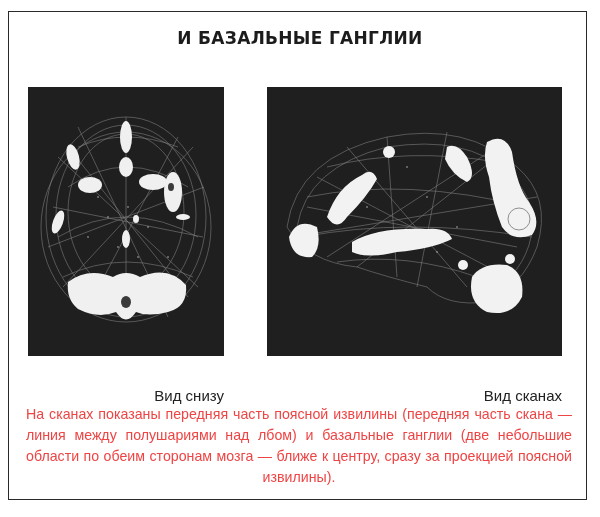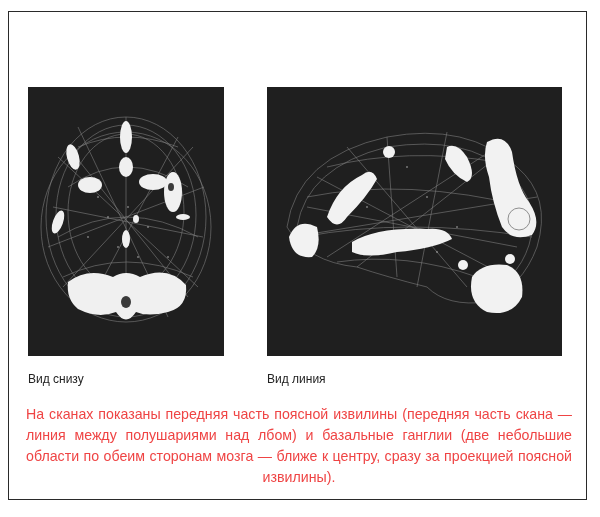--- a/index.html
+++ b/index.html
@@ -3,31 +3,32 @@
   <meta charset="utf-8">
   <style>
     html, body { margin: 0; padding: 0; background: #ffffff; }
     body { width: 600px; height: 517px; position: relative; overflow: hidden; font-family: "Liberation Sans", sans-serif; color: #1a1a1a; }
     .frame { position: absolute; left: 8px; top: 11px; width: 579px; height: 489px; border: 1.5px solid #2a2a2a; box-sizing: border-box; background: #fff; }
     .title { position: absolute; left: 0; top: 26px; width: 600px; text-align: center; font-family: "DejaVu Sans", sans-serif; font-weight: bold; font-size: 17px; line-height: 24px; letter-spacing: 0.3px; color: #1c1c1c; }
     .scan { position: absolute; background: #1f1f1f; overflow: hidden; }
     .scan-left { left: 28px; top: 87px; width: 196px; height: 269px; }
     .scan-right { left: 267px; top: 87px; width: 295px; height: 269px; }
     .scan svg { width: 100%; height: 100%; display: block; }
-    .caption { position: absolute; top: 372px; font-size: 12px; color: #222; text-align: left; }
+    .caption { position: absolute; top: 387px; font-size: 15px; color: #222; text-align: right; }
     .cap-left { left: 28px; width: 196px; }
     .cap-right { left: 267px; width: 295px; }
     .desc { position: absolute; left: 26px; top: 404px; width: 546px; font-size: 14.2px; line-height: 21px; text-align: justify; text-align-last: center; color: #ef4444; }
   </style>
 </head>
 <body>
 
 <div class="frame"></div>
 
 <div class="title">
+  <div>И БАЗАЛЬНЫЕ ГАНГЛИИ</div>
 </div>
 
 <div class="scan scan-left">
   <svg viewBox="0 0 196 269" xmlns="http://www.w3.org/2000/svg">
     <rect width="196" height="269" fill="#1f1f1f"></rect>
     <g fill="none" stroke="#8f8f8f" stroke-width="0.6" opacity="0.85">
       <ellipse cx="98" cy="130" rx="80" ry="100"></ellipse>
       <ellipse cx="98" cy="128" rx="70" ry="90"></ellipse>
       <ellipse cx="98" cy="125" rx="58" ry="78"></ellipse>
       <ellipse cx="98" cy="140" rx="85" ry="95"></ellipse>
@@ -91,15 +92,15 @@
       <path d="M220 55 Q238 45 245 65 Q250 100 262 115 Q275 135 265 148 Q245 155 235 140 Q225 115 222 90 Q215 70 220 55 Z"></path>
       <path d="M205 190 Q215 175 240 178 Q258 185 255 210 Q245 230 220 225 Q200 215 205 190 Z"></path>
       <circle cx="196" cy="178" r="5"></circle>
       <circle cx="243" cy="172" r="5"></circle>
     </g>
     <circle cx="252" cy="132" r="11" fill="none" stroke="#8f8f8f" stroke-width="1"></circle>
   </svg>
 </div>
 
 <div class="caption cap-left">Вид снизу</div>
-<div class="caption cap-right">Вид линия</div>
+<div class="caption cap-right">Вид сканах</div>
 
 <div class="desc">На сканах показаны передняя часть поясной извилины (передняя часть скана — линия между полушариями над лбом) и базальные ганглии (две небольшие области по обеим сторонам мозга — ближе к центру, сразу за проекцией поясной извилины).</div>
 
 </body></html>

